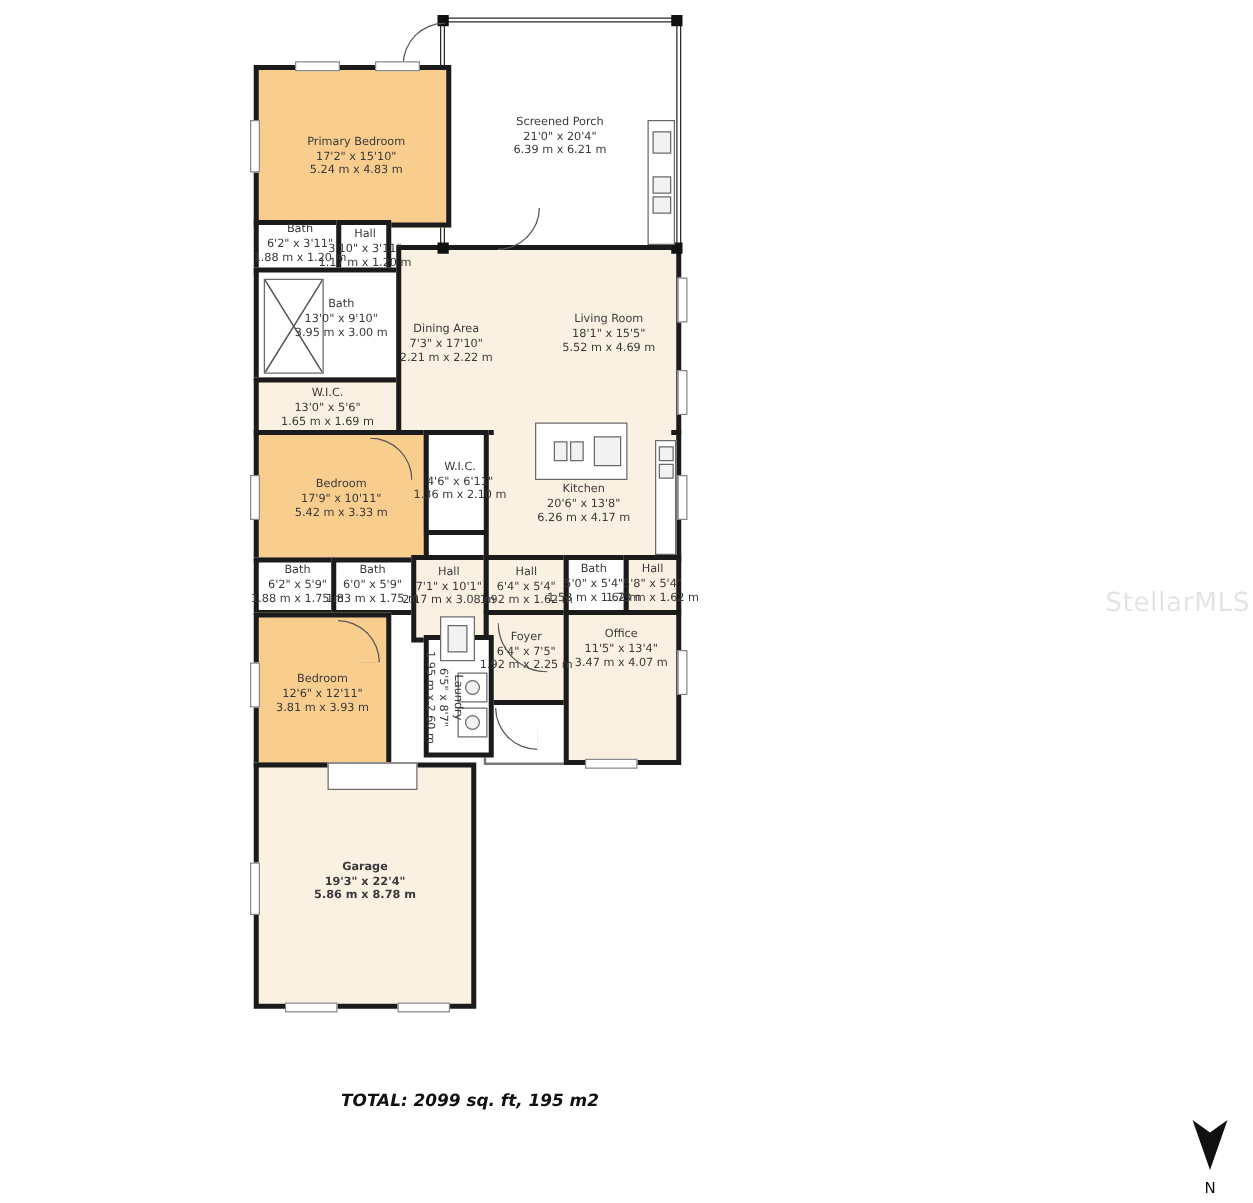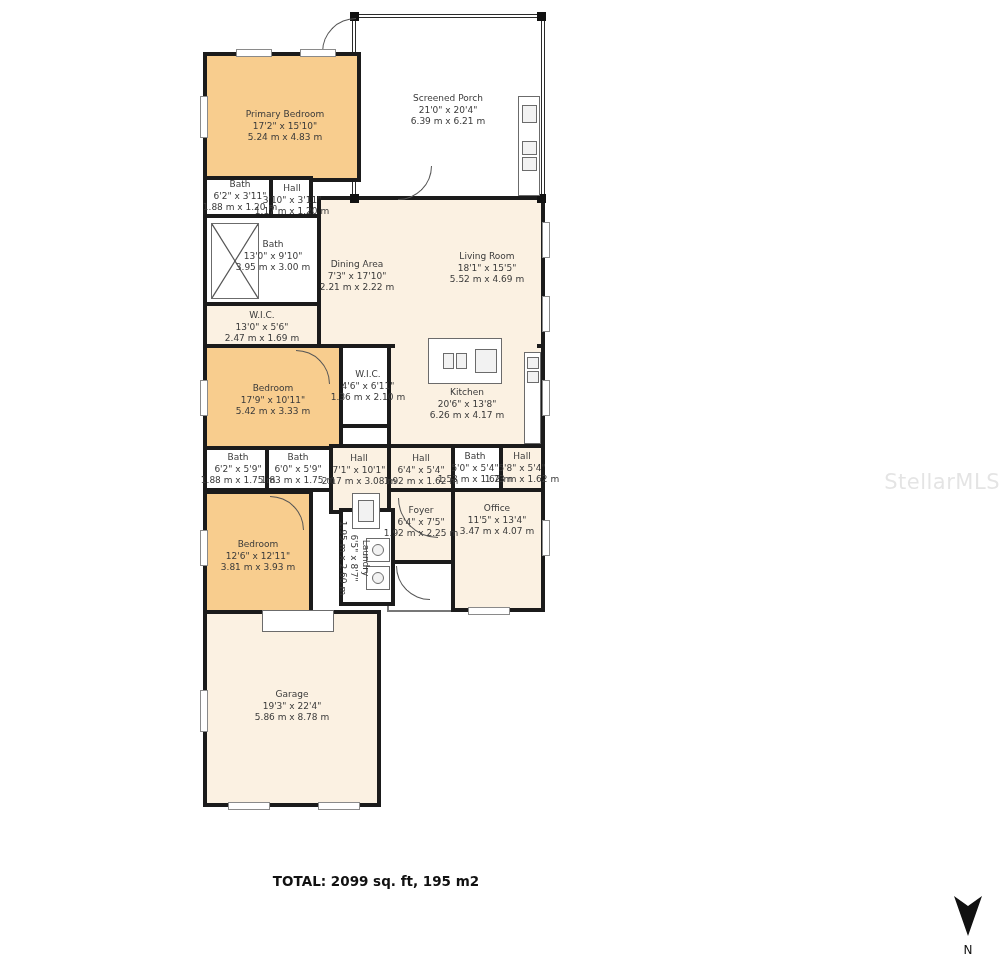--- a/index.html
+++ b/index.html
@@ -22,21 +22,21 @@
   .arc-br{border-left:none;border-top:none;border-radius:0 0 100% 0;}
   .arc-tl{border-right:none;border-bottom:none;border-radius:100% 0 0 0;}
   .arc-tr{border-left:none;border-bottom:none;border-radius:0 100% 0 0;}
   .label{position:absolute;z-index:4;transform:translate(-50%,-50%);text-align:center;
          color:#3a3a3a;font-size:9px;line-height:1.28;white-space:nowrap;}
   .label .rn{font-size:9px;}
   .label.vert{transform:translate(-50%,-50%) rotate(90deg);}
   
   .watermark{position:absolute;right:2px;top:470px;font-size:21px;color:#dcdcdc;opacity:.75;
              letter-spacing:.5px;z-index:5;}
-  .summary{position:absolute;left:0;top:874px;width:752px;text-align:center;color:#111;z-index:5;}
+  .summary{position:absolute;left:0;top:874px;width:752px;text-align:center;color:#111;z-index:5;font-style:italic;}
   .summary .l1{font-size:13.5px;font-weight:bold;line-height:1.15;}
   .summary .l2,.summary .l3{font-size:13.5px;line-height:1.12;}
   .summary .l4{font-size:10.5px;margin-top:12px;color:#222;}
   .compass{position:absolute;left:948px;top:894px;width:40px;text-align:center;z-index:5;}
   .compass .n{font-size:12px;color:#111;margin-top:1px;}
 </style>
 </head>
 <body>
 
 <div class="canvas">
@@ -144,21 +144,21 @@
         <div class="rd">1.17 m x 1.20 m</div>
     </div>
     <div class="label" style="left:273px;top:256px;">
       <div class="rn">Bath</div>
         <div class="rd">13'0" x 9'10"</div>
         <div class="rd">3.95 m x 3.00 m</div>
     </div>
     <div class="label" style="left:262px;top:327px;">
       <div class="rn">W.I.C.</div>
         <div class="rd">13'0" x 5'6"</div>
-        <div class="rd">2.47 m x 1.69 m</div>
+        <div class="rd">1.65 m x 1.69 m</div>
     </div>
     <div class="label" style="left:357px;top:276px;">
       <div class="rn">Dining Area</div>
         <div class="rd">7'3" x 17'10"</div>
         <div class="rd">2.21 m x 2.22 m</div>
     </div>
     <div class="label" style="left:464px;top:268px;margin-left:23px;">
       <div class="rn">Living Room</div>
         <div class="rd">18'1" x 15'5"</div>
         <div class="rd">5.52 m x 4.69 m</div>
@@ -221,21 +221,21 @@
     <div class="label" style="left:258px;top:556px;">
       <div class="rn">Bedroom</div>
         <div class="rd">12'6" x 12'11"</div>
         <div class="rd">3.81 m x 3.93 m</div>
     </div>
     <div class="label vert" style="left:354px;top:558px;">
       <div class="rn">Laundry</div>
         <div class="rd">6'5" x 8'7"</div>
         <div class="rd">1.95 m x 2.60 m</div>
     </div>
-    <div class="label" style="left:292px;top:706px;">
+    <div class="label" style="left:292px;top:706px;font-weight:bold;">
       <div class="rn">Garage</div>
         <div class="rd">19'3" x 22'4"</div>
         <div class="rd">5.86 m x 8.78 m</div>
     </div>
   </div>
 
   <div class="watermark">StellarMLS</div>
 
   <div class="summary">
     <div class="l1">TOTAL: 2099 sq. ft, 195 m2</div>

